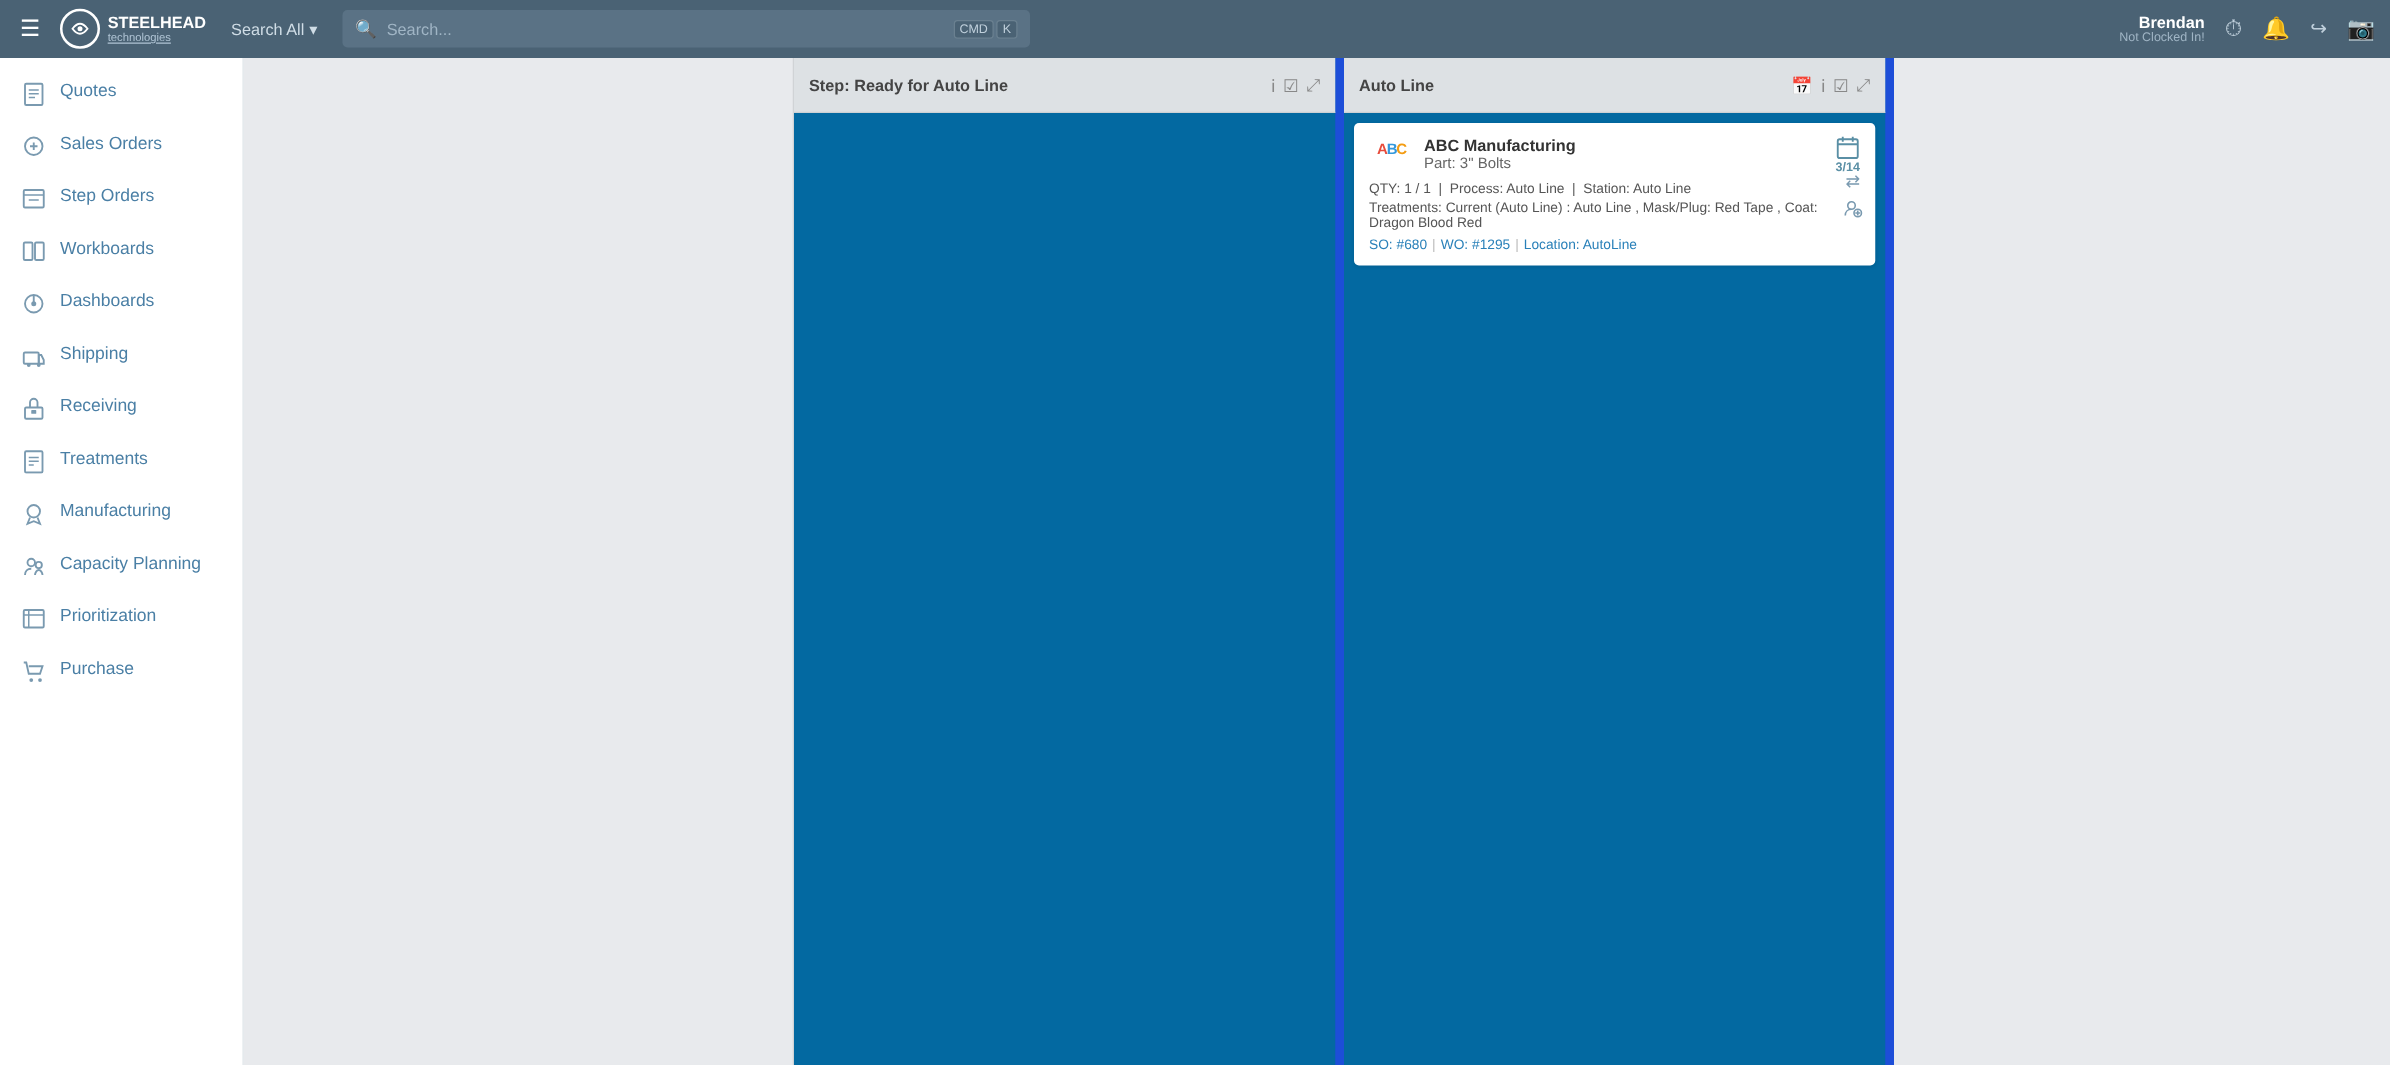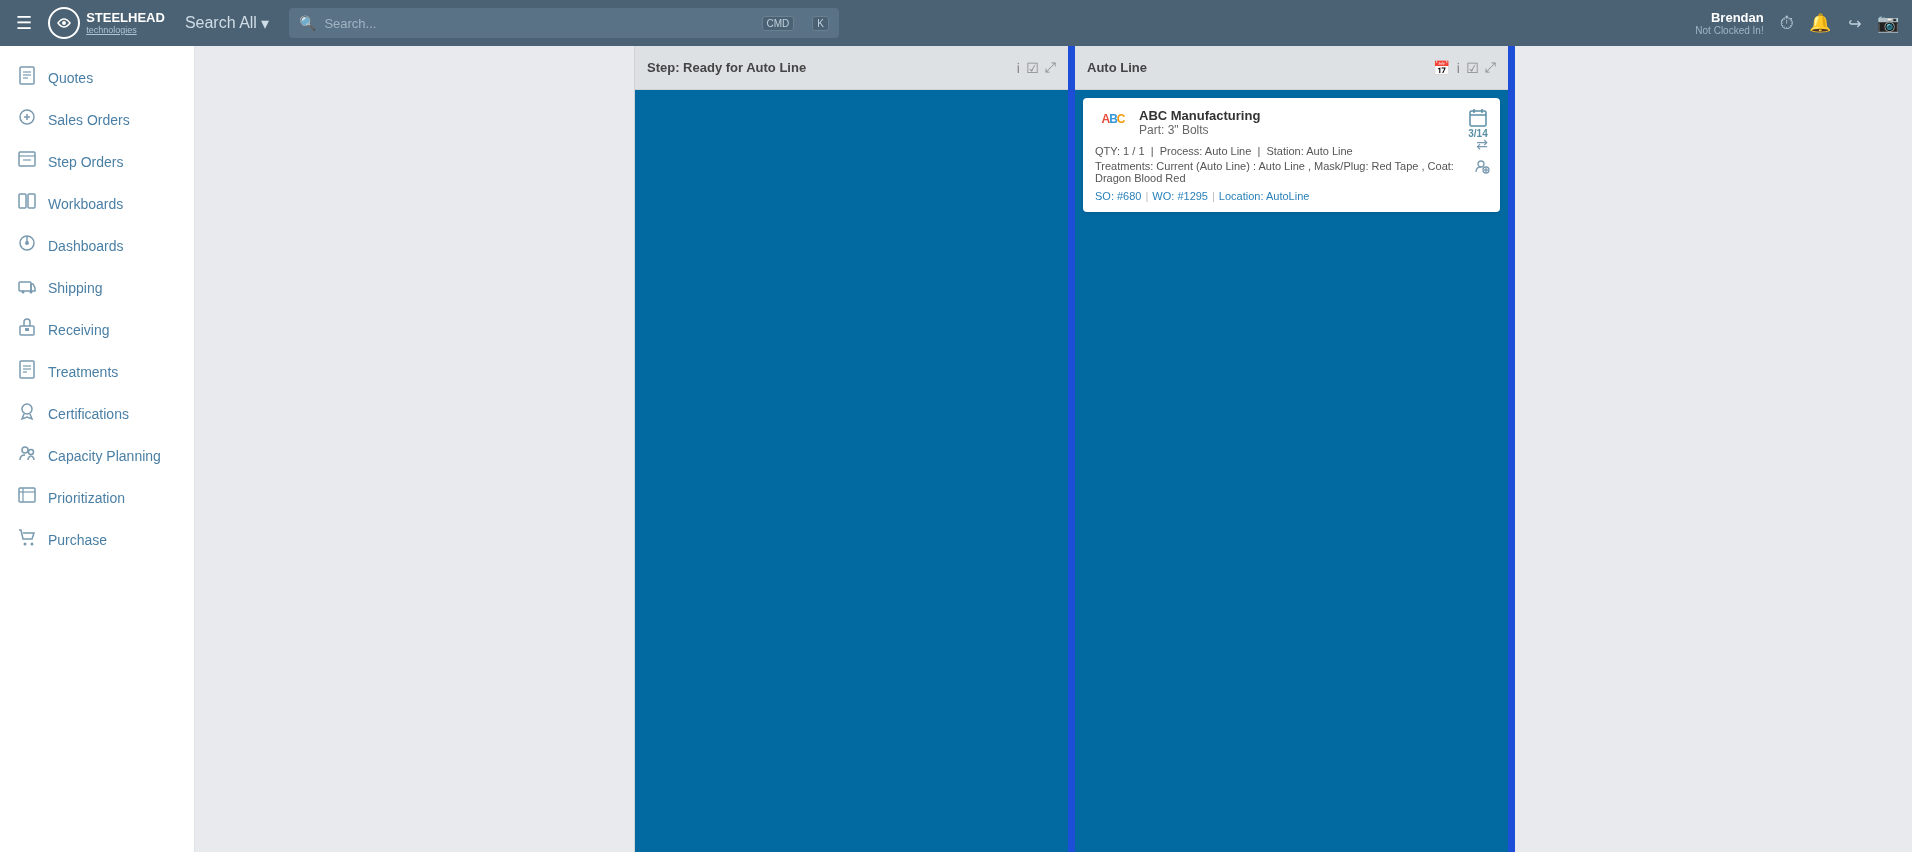--- a/index.html
+++ b/index.html
@@ -45,21 +45,21 @@
       color: #b0c4d4;
       font-size: 9px;
       font-weight: 400;
       text-decoration: underline;
     }
     .search-all-btn {
       display: flex;
       align-items: center;
       gap: 4px;
       color: #d0dde6;
-      font-size: 16px;
+      font-size: 13px;
       cursor: pointer;
       background: none;
       border: none;
       padding: 0 8px;
     }
     .search-bar {
       display: flex;
       align-items: center;
       background: #5a7285;
       border-radius: 4px;
@@ -74,21 +74,21 @@
       border: none;
       outline: none;
       color: #fff;
       font-size: 13px;
       flex: 1;
     }
     .search-bar input::placeholder { color: #a0b5c5; }
     .search-shortcut {
       display: flex;
       align-items: center;
-      gap: 18px;
+      gap: 2px;
       justify-content: flex-end;
     }
     .kbd {
       background: #4a6274;
       color: #c0d0dc;
       border-radius: 3px;
       padding: 1px 4px;
       font-size: 10px;
       border: 1px solid #6a8090;
     }
@@ -118,21 +118,21 @@
       width: 195px;
       bottom: 0;
       background: #fff;
       border-right: 1px solid #dde3e8;
       overflow-y: auto;
       z-index: 50;
       padding: 8px 0;
     }
     .sidebar-item {
       display: flex;
-      align-items: flex-end;
+      align-items: flex-start;
       gap: 10px;
       padding: 10px 16px;
       cursor: pointer;
       color: #4a7fa5;
       font-size: 14px;
       font-weight: 500;
       transition: background 0.15s;
     }
     .sidebar-item .icon {
       width: 22px;
@@ -398,21 +398,21 @@
     </span>
     <span>Treatments</span>
   </div>
   <div class="sidebar-item">
     <span class="icon">
       <svg width="20" height="20" viewBox="0 0 20 20" fill="none">
           <circle cx="10" cy="8" r="5" stroke="#7a9ab0" stroke-width="1.5"></circle>
           <path d="M7 13l-2 5 5-2 5 2-2-5" stroke="#7a9ab0" stroke-width="1.5"></path>
         </svg>
     </span>
-    <span>Certifications</span>
+    <span>Manufacturing</span>
   </div>
   <div class="sidebar-item">
     <span class="icon">
       <svg width="20" height="20" viewBox="0 0 20 20" fill="none">
           <circle cx="8" cy="7" r="3" stroke="#7a9ab0" stroke-width="1.5"></circle>
           <path d="M3 17c0-3 2-5 5-5" stroke="#7a9ab0" stroke-width="1.5"></path>
           <circle cx="14" cy="9" r="2.5" stroke="#7a9ab0" stroke-width="1.5"></circle>
           <path d="M11 17c0-2 1.5-4 3-4s3 2 3 4" stroke="#7a9ab0" stroke-width="1.5"></path>
         </svg>
     </span>

